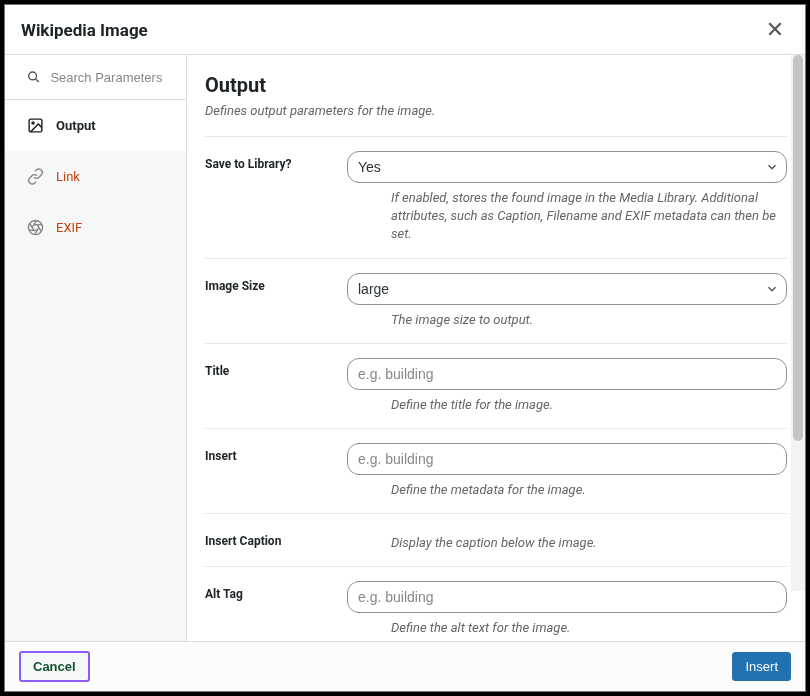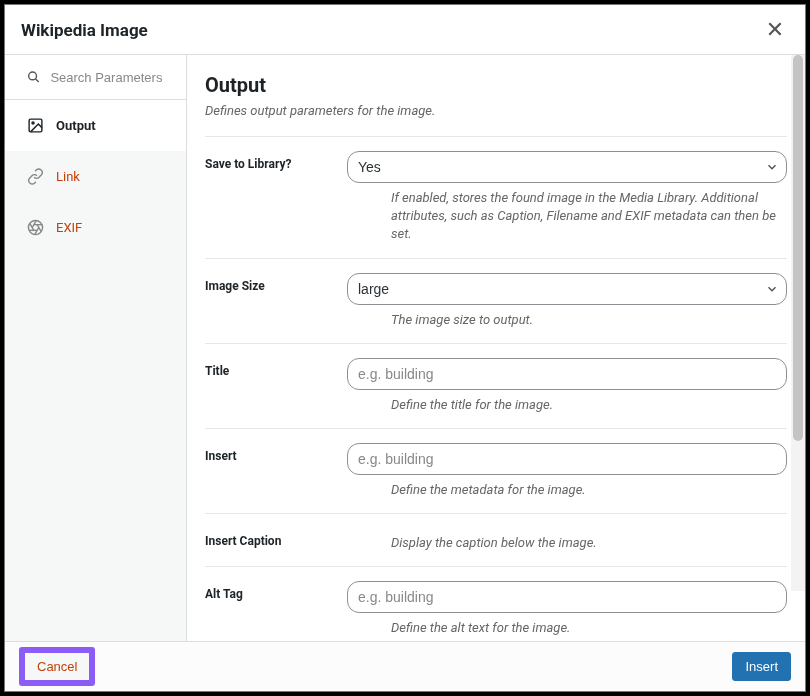--- a/index.html
+++ b/index.html
@@ -168,22 +168,23 @@
       background: #fcfcfc;
     }
     .btn {
       padding: 6px 12px;
       font-size: 13px;
       border-radius: 3px;
       cursor: pointer;
     }
     .btn-secondary {
       background: #f6f7f7;
-      border: 6px solid #8b5cf6;
-      color: #c2410c;
+      border: 2px solid #8b5cf6;
+      color: #14532d;
+      font-weight: bold;
     }
     .btn-primary {
       background: #2271b1;
       border: 1px solid #2271b1;
       color: #fff;
     }
     .vscroll {
       position: absolute;
       right: 0;
       top: 0;

